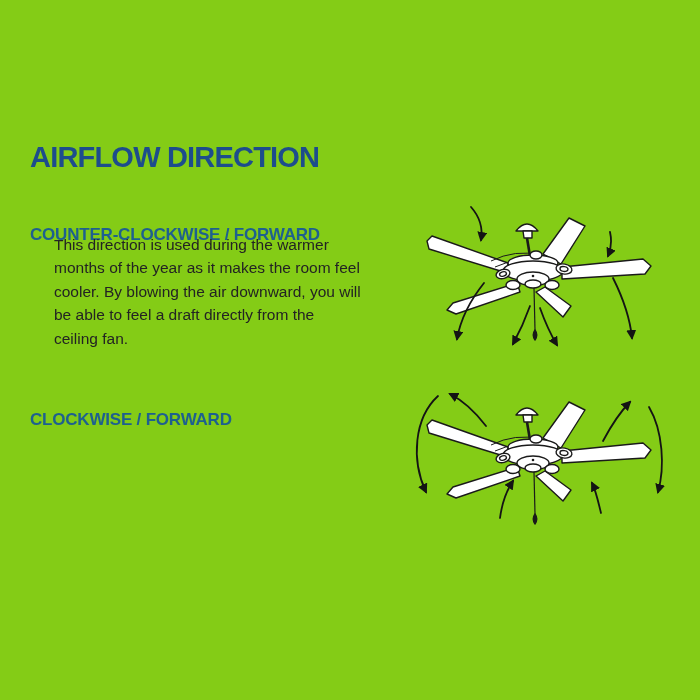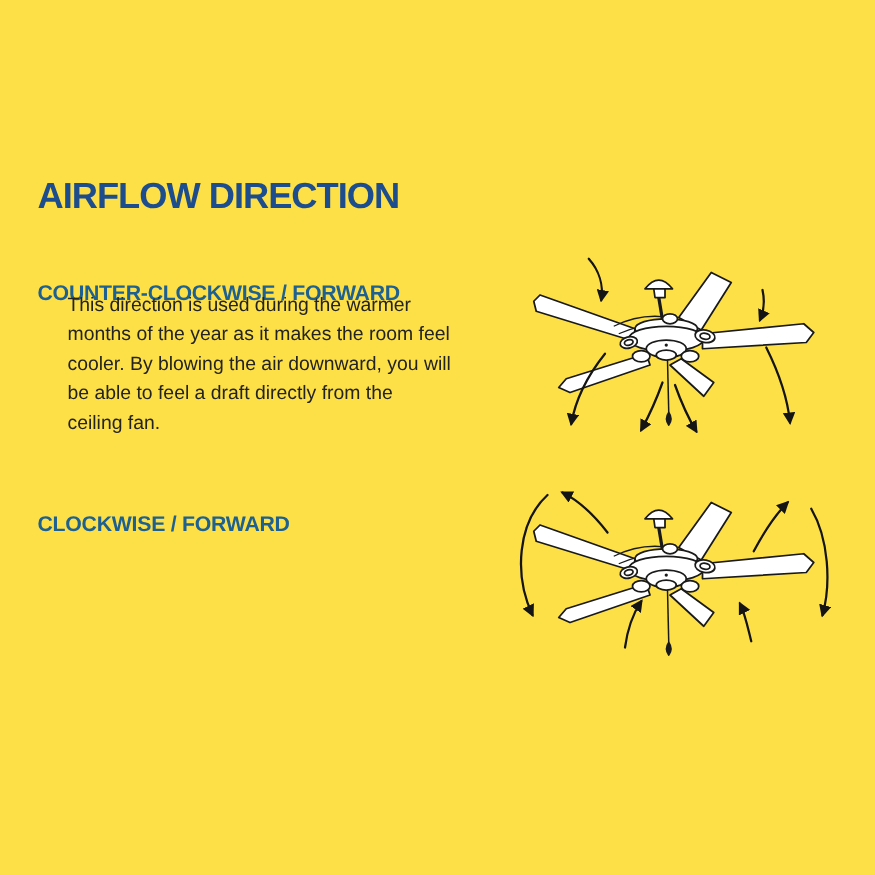--- a/index.html
+++ b/index.html
@@ -1,17 +1,17 @@
 <!DOCTYPE html>
 <html><head>
 <meta charset="utf-8">
 <style>
   html,body { margin:0; padding:0; background:#ffffff; }
   .page {
-    position:relative; width:700px; height:700px; background:#fde047;
+    position:relative; width:700px; height:700px; background:#84cc16;
     font-family:"Liberation Sans", sans-serif; overflow:hidden;
   }
   .title {
     position:absolute; left:30px; top:124px;
     font-size:29px; font-weight:700; letter-spacing:-0.8px;
     line-height:1; color:#1d4d8c; white-space:nowrap;
   }
   .sec-heading {
     position:absolute; left:30px;
     font-size:17px; font-weight:700; letter-spacing:-0.2px;

